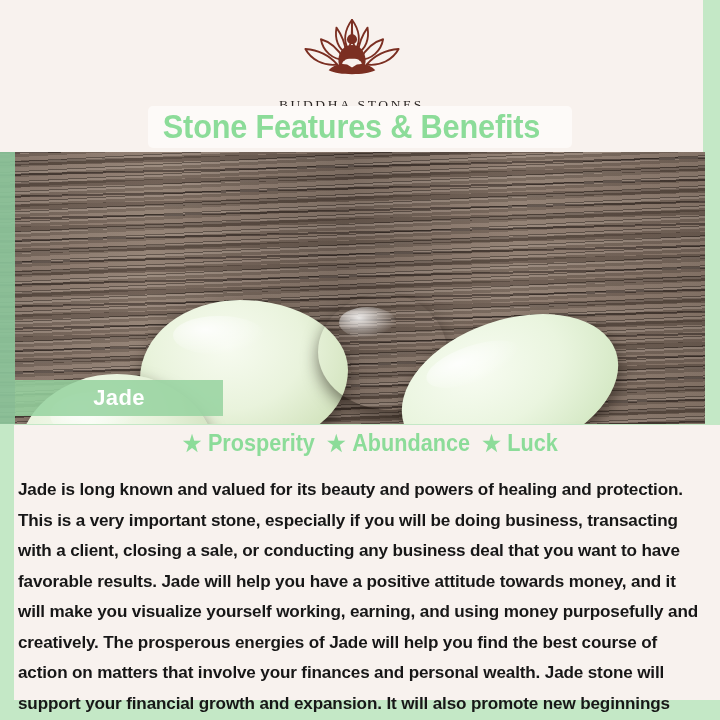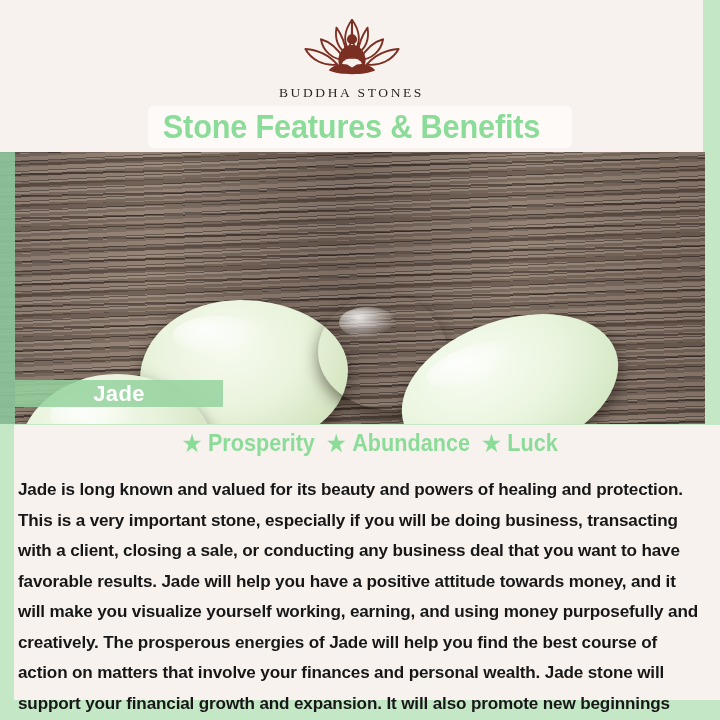--- a/index.html
+++ b/index.html
@@ -46,21 +46,21 @@
     text-align: center;
   }
   .logo-mark {
     display: block;
     margin: 0 auto;
     width: 118px;
     height: 68px;
   }
   .brand-name {
     display: block;
-    margin-top: 3px;
+    margin-top: 15px;
     font-family: "Liberation Serif", serif;
     font-size: 13.5px;
     letter-spacing: 2.6px;
     color: #2c2725;
     font-weight: 400;
   }
 
   
   .headline-plate {
     position: absolute;
@@ -155,21 +155,21 @@
     background: #8cc49a;
     opacity: 0.92;
   }
 
   
   .stone-label {
     position: absolute;
     left: 15px;
     top: 380px;
     width: 208px;
-    height: 27px;
+    height: 36px;
     background: rgba(150,211,160,0.86);
     display: flex;
     align-items: center;
     justify-content: center;
   }
   .stone-label span {
     color: #ffffff;
     font-size: 22px;
     font-weight: 700;
     letter-spacing: 0.4px;

